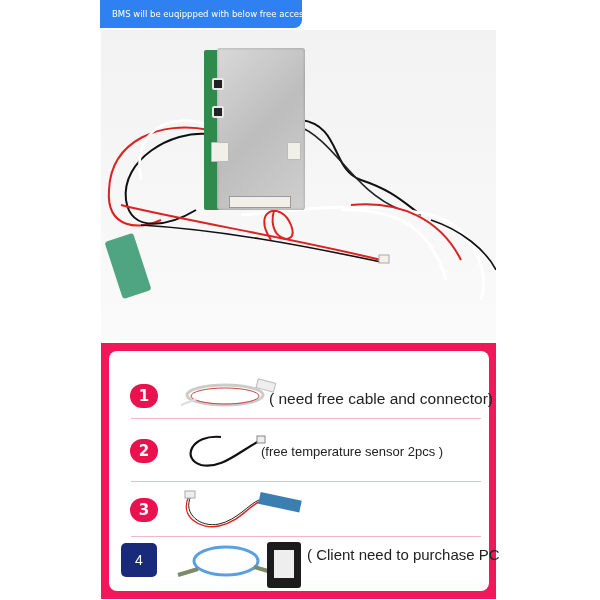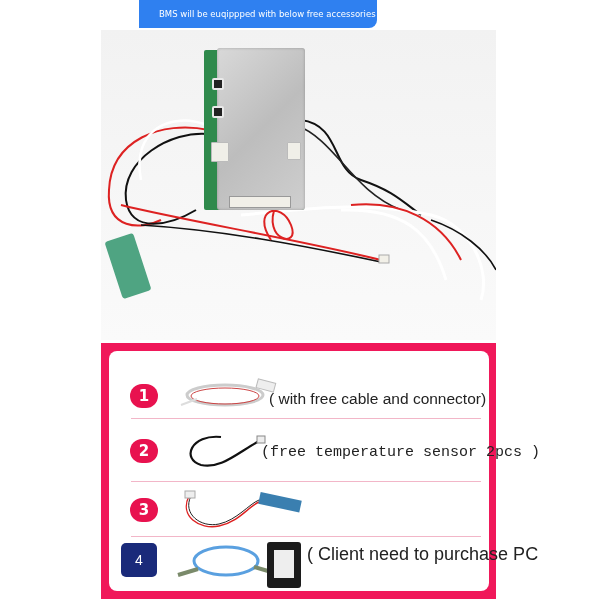--- a/index.html
+++ b/index.html
@@ -1,18 +1,18 @@
 <!DOCTYPE html>
 <html><head>
 <meta charset="utf-8">
 <style>
   html, body { margin:0; padding:0; }
   body { width:600px; height:600px; background:#ffffff; position:relative; overflow:hidden; font-family:"Liberation Sans", sans-serif; }
 
-  .banner { position:absolute; left:100px; top:0; width:238px; height:28px; background:#2f80f0; border-radius:0 0 8px 0; color:#fff; font-family:"DejaVu Sans", sans-serif; font-size:8.5px; line-height:28px; padding-left:20px; box-sizing:border-box; white-space:nowrap;margin-left:39px; }
+  .banner { position:absolute; left:100px; top:0; width:202px; height:28px; background:#2f80f0; border-radius:0 0 8px 0; color:#fff; font-family:"DejaVu Sans", sans-serif; font-size:8.5px; line-height:28px; padding-left:12px; box-sizing:border-box; white-space:nowrap; }
 
   .photo { position:absolute; left:101px; top:30px; width:395px; height:310px; background:linear-gradient(180deg,#f2f2f2 0%,#f7f7f7 60%,#fafafa 100%); overflow:hidden; }
   .board { position:absolute; left:103px; top:20px; width:100px; height:160px; background:#2f8a4c; border-radius:2px; }
   .plate { position:absolute; left:116px; top:18px; width:88px; height:162px; background:linear-gradient(135deg,#d9d9d9,#bdbdbd 50%,#cfcfcf); border-radius:3px; box-shadow:inset 0 0 3px rgba(0,0,0,0.25); }
   .sq { position:absolute; width:8px; height:8px; background:#222; border:2px solid #e9e9e9; border-radius:2px; }
   .conn { position:absolute; background:#f0efe8; border:1px solid #bbb; border-radius:1px; }
   .btmconn { position:absolute; left:128px; top:166px; width:60px; height:10px; background:#f1efe8; border:1px solid #999; }
   .bt-board { position:absolute; left:12px; top:206px; width:30px; height:60px; background:#3c9a74; transform:rotate(-18deg); border-radius:3px; opacity:.9; }
   .photo svg { position:absolute; left:0; top:0; }
 
@@ -60,31 +60,31 @@
   <div class="inner">
 
     <div class="row" style="top:0;height:68px;">
       <div class="badge" style="left:21px;top:33px;">1</div>
       <svg class="thumb" style="left:68px;top:26px;" width="100" height="34">
         <ellipse cx="48" cy="18" rx="38" ry="10" fill="none" stroke="#ccc" stroke-width="3"></ellipse>
         <ellipse cx="48" cy="19" rx="34" ry="8" fill="none" stroke="#c44" stroke-width="1"></ellipse>
         <rect x="80" y="4" width="18" height="9" fill="#eee" stroke="#bbb" transform="rotate(15 89 8)"></rect>
         <path d="M4 28 L 20 22" stroke="#ddd" stroke-width="2"></path>
       </svg>
-      <div class="label" style="left:160px;top:39px;font-size:15.5px;">( with free cable and connector)</div>
+      <div class="label" style="left:160px;top:39px;font-size:15.5px;">( need free cable and connector)</div>
     </div>
     <div class="sep" style="top:67px;"></div>
 
     <div class="row" style="top:68px;height:62px;">
       <div class="badge" style="left:21px;top:20px;">2</div>
       <svg class="thumb" style="left:72px;top:10px;" width="90" height="40">
         <path d="M40 8 C 10 5, 0 30, 20 36 C 40 40, 55 25, 78 12" fill="none" stroke="#111" stroke-width="2.2"></path>
         <rect x="76" y="7" width="8" height="7" fill="#eee" stroke="#888"></rect>
       </svg>
-      <div class="label" style="left:152px;top:25px;font-size:15px;font-family:Liberation Mono, monospace;">(free temperature sensor 2pcs )</div>
+      <div class="label" style="left:152px;top:25px;font-size:13px;">(free temperature sensor 2pcs )</div>
     </div>
     <div class="sep" style="top:130px;"></div>
 
     <div class="row" style="top:131px;height:54px;">
       <div class="badge" style="left:21px;top:16px;">3</div>
       <svg class="thumb" style="left:70px;top:4px;" width="130" height="46">
         <path d="M10 10 C 0 30, 20 44, 40 40 C 60 36, 70 20, 80 16" fill="none" stroke="#d22" stroke-width="1.4"></path>
         <path d="M12 10 C 3 28, 22 42, 40 38 C 58 34, 70 18, 80 14" fill="none" stroke="#222" stroke-width="1"></path>
         <rect x="6" y="5" width="10" height="7" fill="#eee" stroke="#aaa"></rect>
         <rect x="80" y="10" width="42" height="12" fill="#3a7fb0" transform="rotate(12 100 16)"></rect>
@@ -95,19 +95,19 @@
     <div class="row" style="top:186px;height:54px;">
       <div class="badge-sq" style="left:12px;top:6px;">4</div>
       <svg class="thumb" style="left:65px;top:4px;" width="96" height="44">
         <ellipse cx="52" cy="20" rx="32" ry="14" fill="none" stroke="#5aa0e0" stroke-width="3"></ellipse>
         <path d="M4 34 L 24 28" stroke="#7a8a6a" stroke-width="4"></path>
         <path d="M80 26 L 94 30" stroke="#7a8a6a" stroke-width="4"></path>
       </svg>
       <div class="thumb" style="left:158px;top:5px;width:34px;height:46px;background:#1c1c1c;border-radius:3px;">
         <div style="position:absolute;left:7px;top:8px;width:20px;height:28px;background:#eee;"></div>
       </div>
-      <div class="label" style="left:198px;top:8px;font-size:18px;line-height:19px;text-align:center;">
+      <div class="label" style="left:198px;top:8px;font-size:15px;line-height:19px;text-align:center;">
         <div>( Client need to purchase PC</div>
       </div>
     </div>
 
   </div>
 </div>
 
 </body></html>

